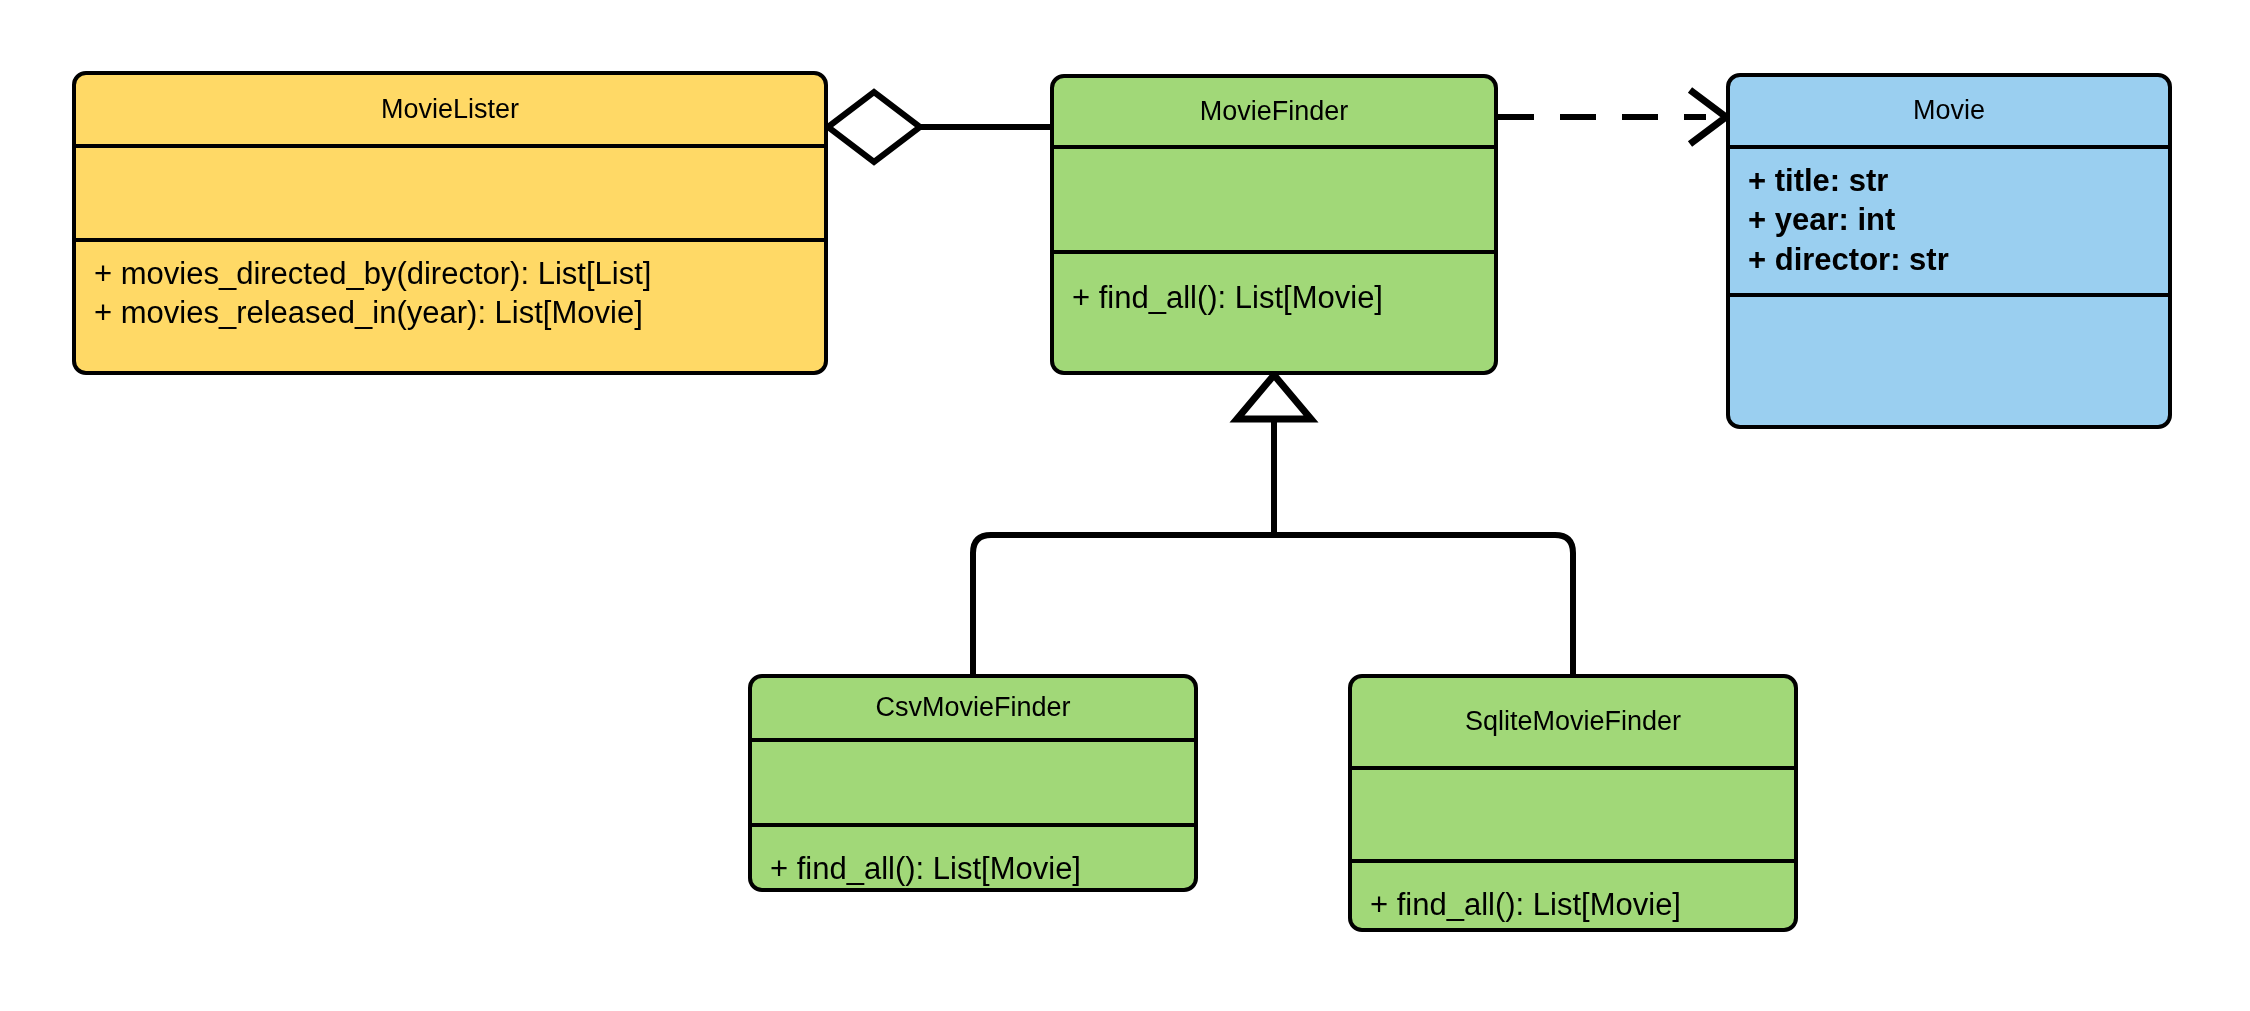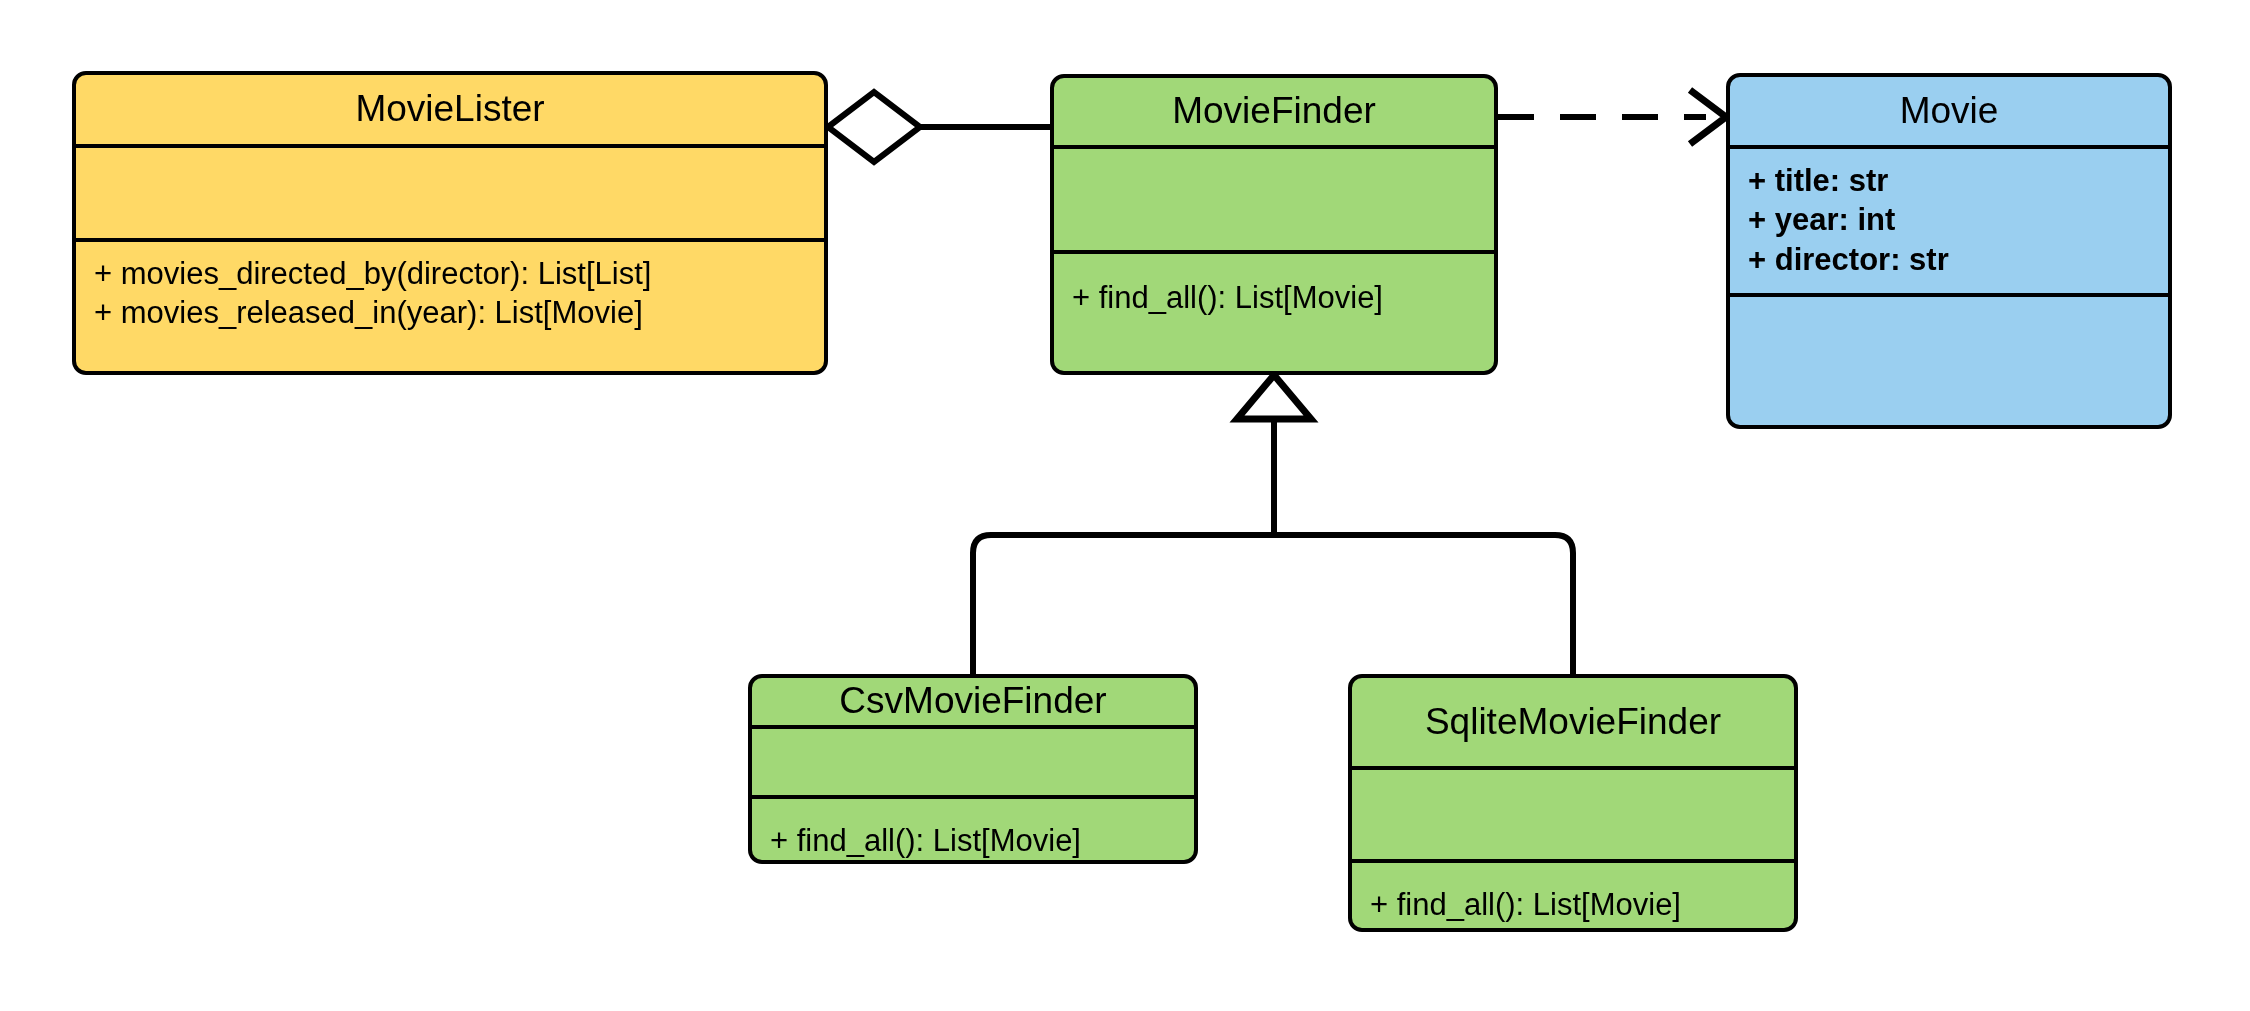--- a/index.html
+++ b/index.html
@@ -35,21 +35,21 @@
     display: flex;
     flex-direction: column;
     z-index: 5;
   }
   .uml-name-row {
     box-sizing: border-box;
     display: flex;
     align-items: center;
     justify-content: center;
     border-bottom: 4px solid #000000;
-    font-size: 37px;
+    font-size: 27px;
     color: #000000;
     line-height: 1.1;
     padding: 0 10px;
   }
   .uml-attr-row {
     box-sizing: border-box;
     border-bottom: 4px solid #000000;
     padding: 12px 18px 0 18px;
     display: flex;
     flex-direction: column;
@@ -128,21 +128,21 @@
       <span>Movie</span>
     </div>
     <div class="uml-attr-row" style="height:148px;">
       <span class="uml-member">+ title: str</span>
       <span class="uml-member">+ year: int</span>
       <span class="uml-member">+ director: str</span>
     </div>
     <div class="uml-method-row empty-compartment" style="flex:1 1 auto;"></div>
   </div>
 
-  <div class="uml-class" style="left:748px; top:674px; width:450px; height:190px; background:#A1D878;">
+  <div class="uml-class" style="left:748px; top:674px; width:450px; height:218px; background:#A1D878;">
     <div class="uml-name-row" style="height:71px;">
       <span>CsvMovieFinder</span>
     </div>
     <div class="uml-attr-row empty-compartment" style="height:93px;"></div>
     <div class="uml-method-row" style="flex:1 1 auto; padding-top:22px;">
       <span class="uml-member">+ find_all(): List[Movie]</span>
     </div>
   </div>
 
   <div class="uml-class" style="left:1348px; top:674px; width:450px; height:258px; background:#A1D878;">

